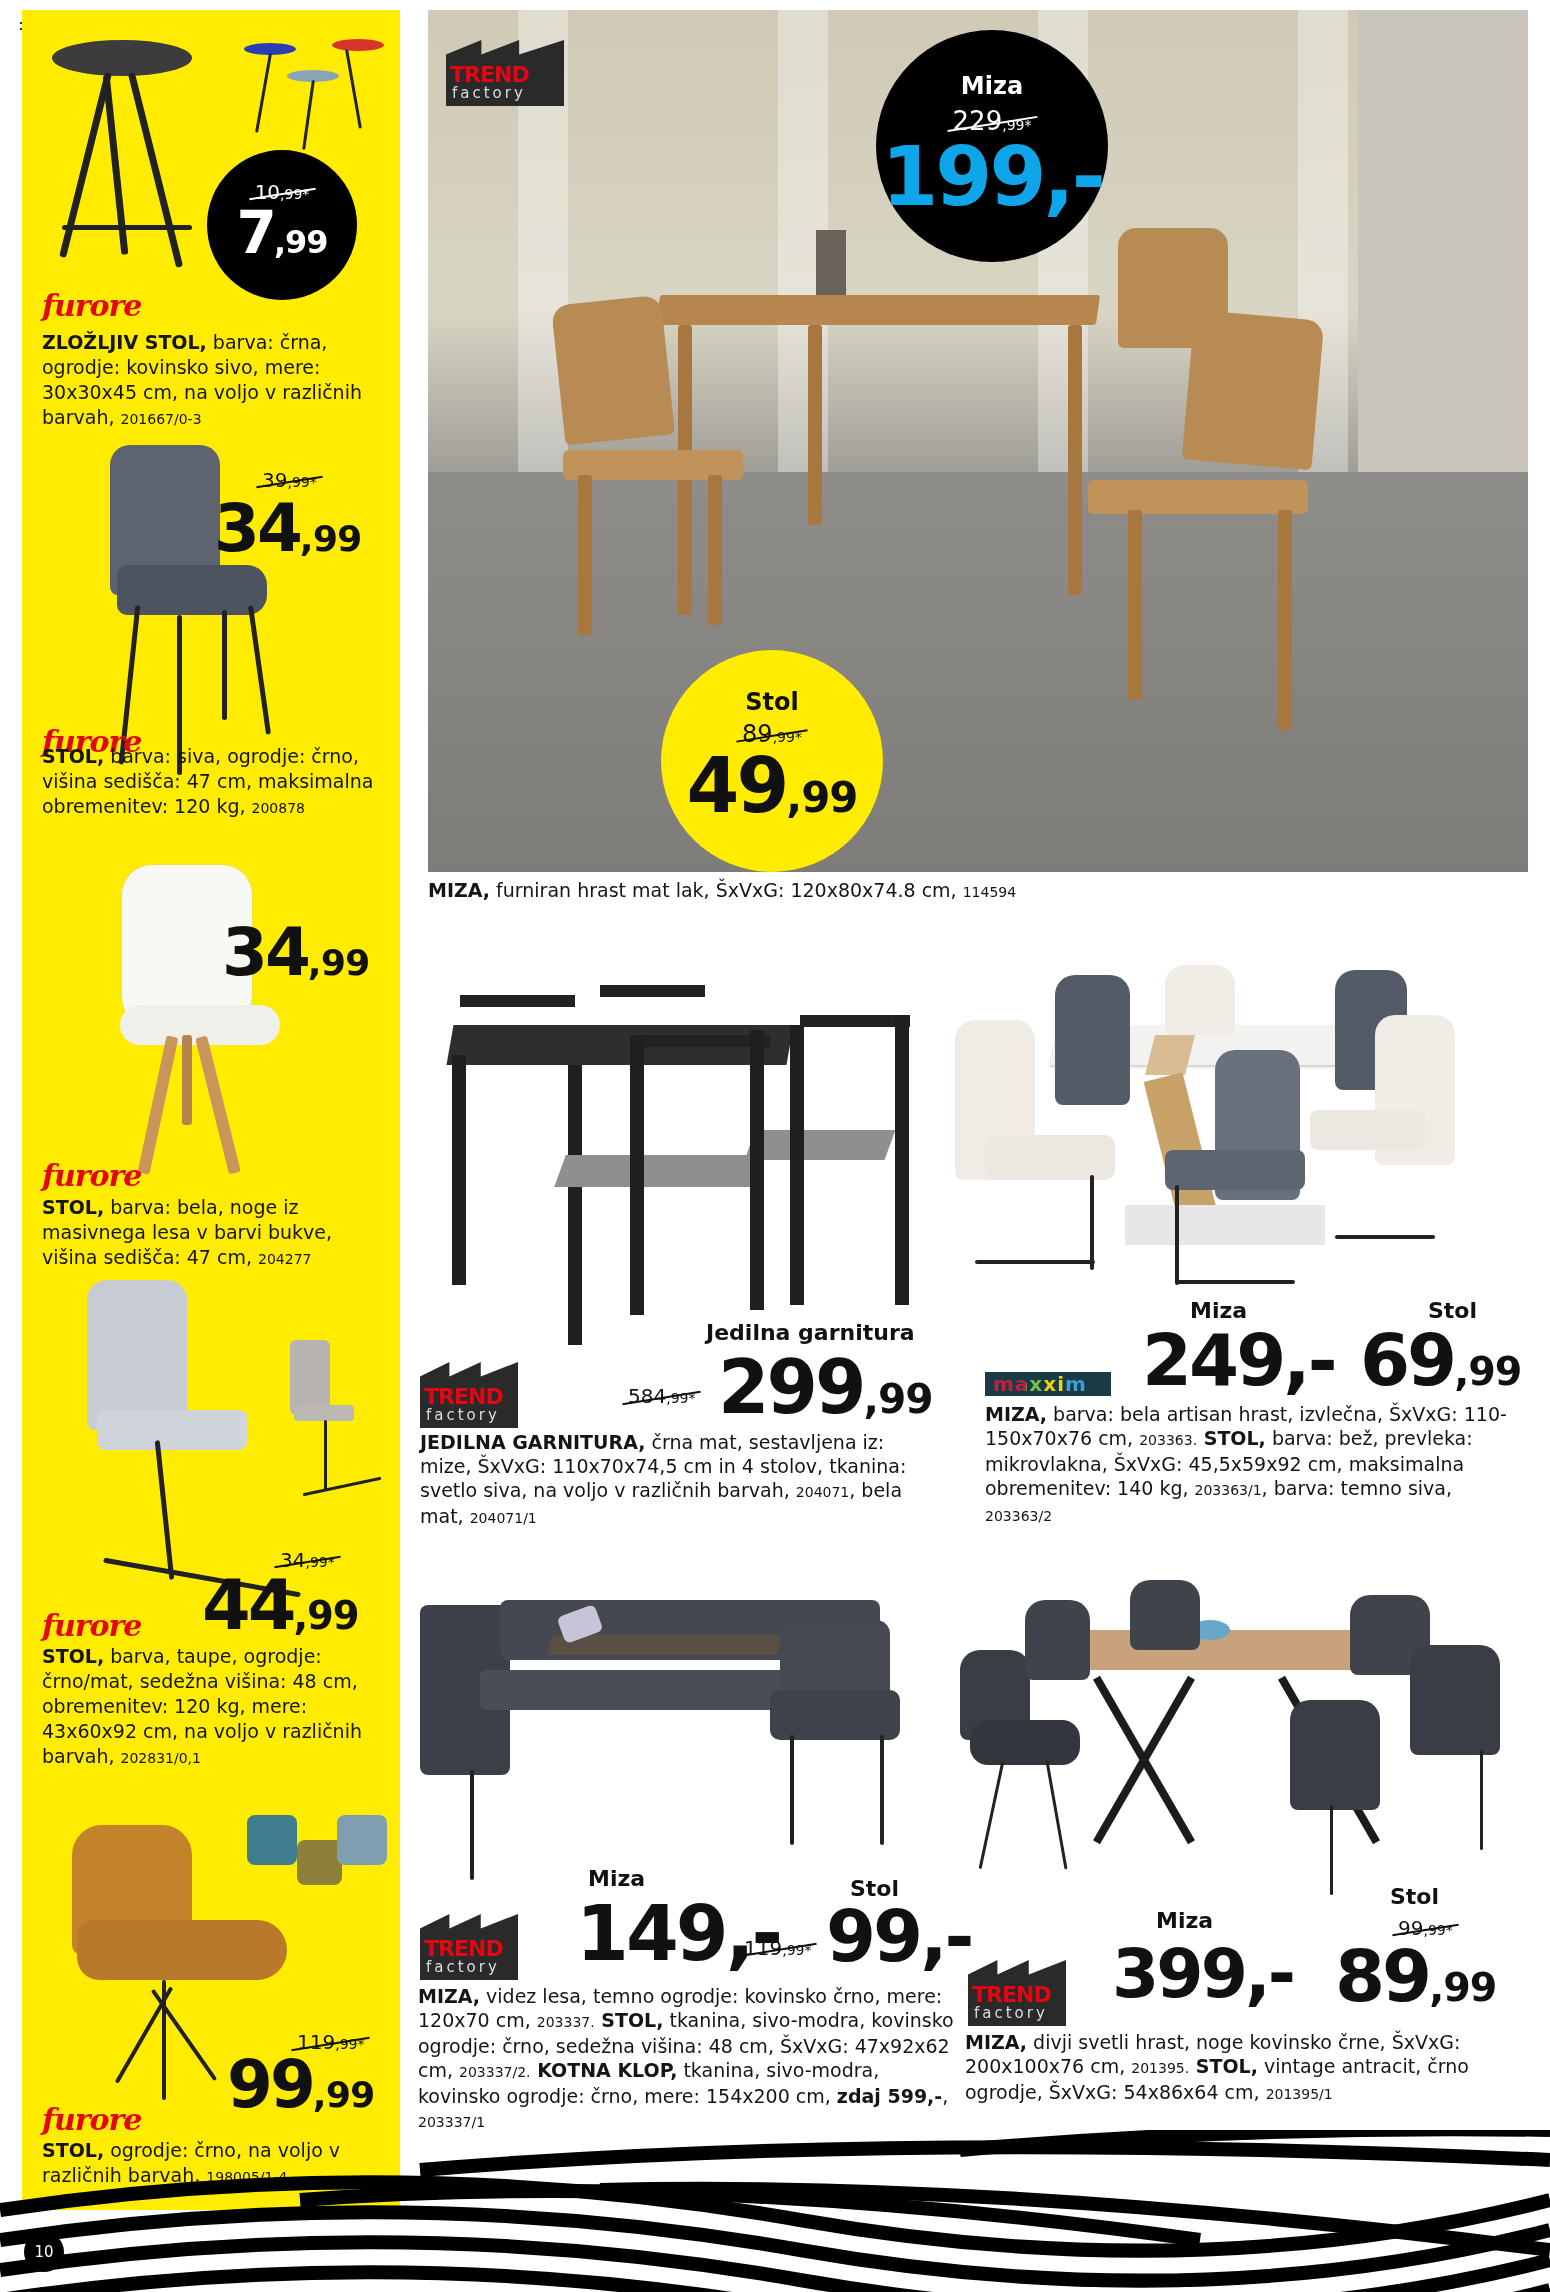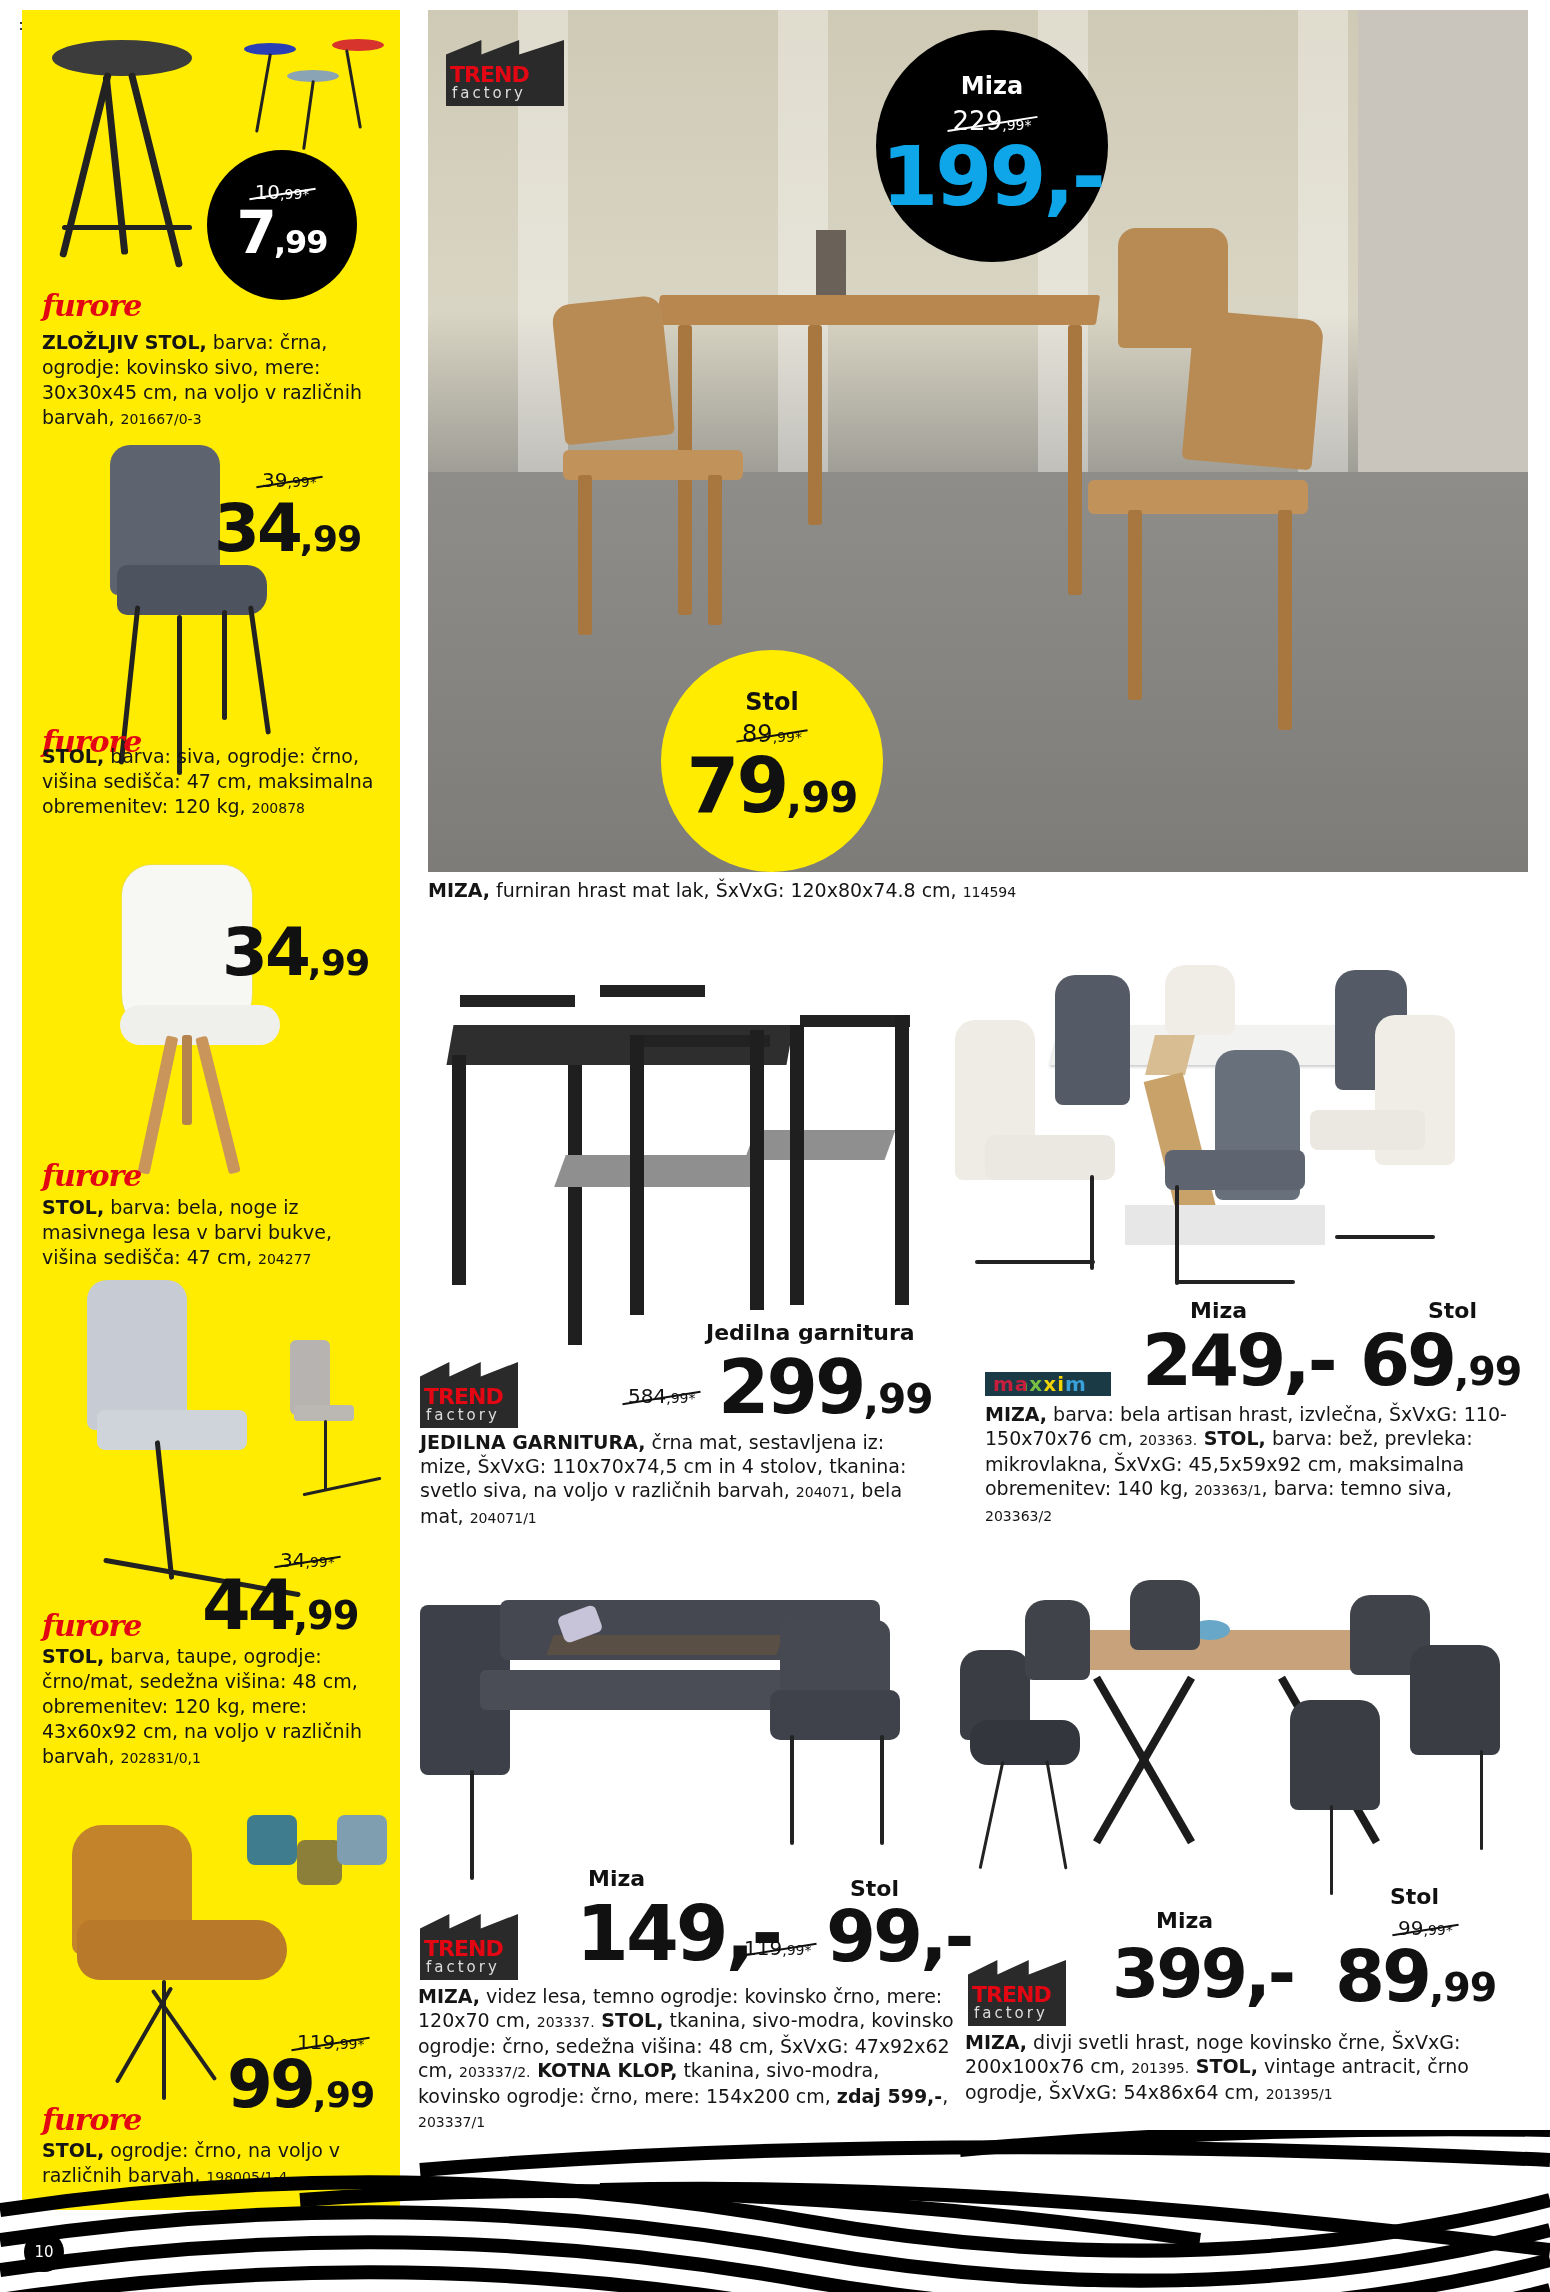--- a/index.html
+++ b/index.html
@@ -187,21 +187,21 @@
 
   <div class="badge-black" style="left:448px;top:20px;width:232px;height:232px;">
     <span class="badge-label" style="margin-top:42px;">Miza</span>
     <div style="margin-top:6px;"><span class="old" style="font-size:26px;"><span>229</span><span class="od">,99*</span></span></div>
     <div class="price-big" style="color:#0ea5e9;font-size:82px;">199,-</div>
   </div>
 
   <div class="badge-yellow" style="left:233px;top:640px;width:222px;height:222px;">
     <span class="badge-label" style="margin-top:38px;">Stol</span>
     <div style="margin-top:4px;"><span class="old" style="font-size:24px;"><span>89</span><span class="od">,99*</span></span></div>
-    <div class="price-big" style="font-size:76px;"><span>79</span><span class="dec">,99</span></div>
+    <div class="price-big" style="font-size:76px;"><span>49</span><span class="dec">,99</span></div>
   </div>
 </div>
 
 <div class="caption" style="left:428px;top:878px;width:1100px;">
   <div><b>MIZA,</b><span> furniran hrast mat lak, ŠxVxG: 120x80x74.8 cm, </span><span class="code">114594</span></div>
 </div>
 
 <div style="position:absolute;left:420px;top:955px;width:520px;height:380px;">
   <div style="position:absolute;left:30px;top:70px;width:340px;height:40px;background:#2e2e2e;transform:skewX(-10deg);"></div>
   <div class="dark-leg" style="left:32px;top:100px;height:230px;"></div>

